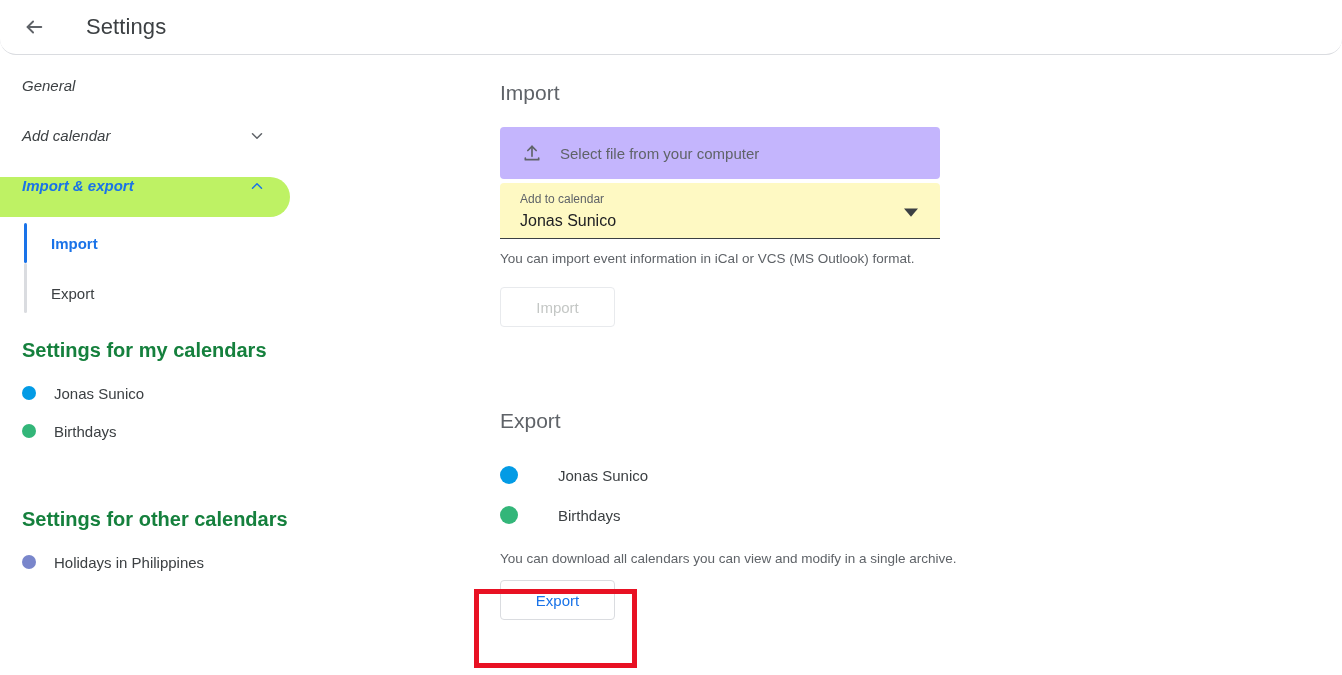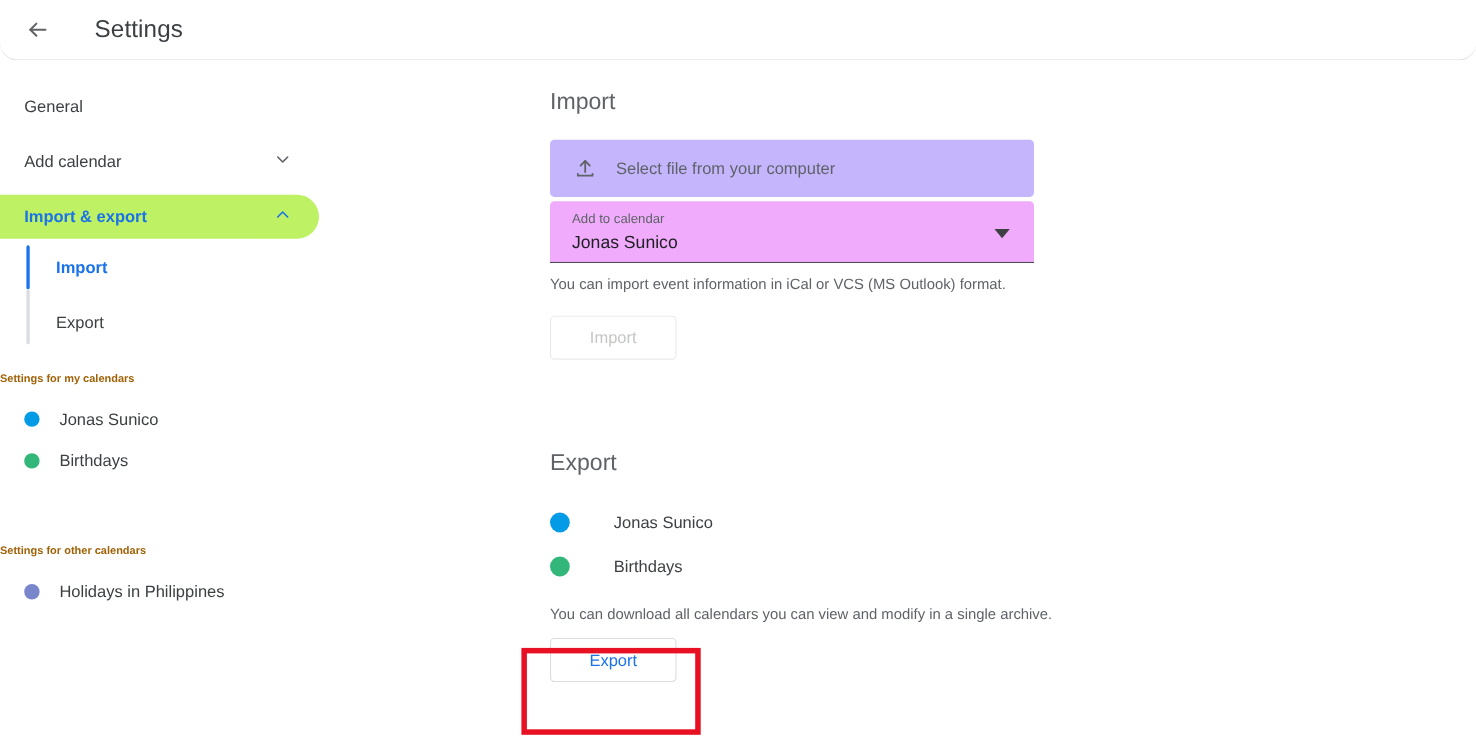--- a/index.html
+++ b/index.html
@@ -58,30 +58,31 @@
   
   #settings-sidebar {
     width: 500px;
     flex: 0 0 500px;
     padding-top: 22px;
     box-sizing: border-box;
   }
   .nav-row {
     height: 40px;
     display: flex;
-    align-items: center;
+    align-items: flex-start;
     padding: 0 24px 0 22px;
     box-sizing: border-box;
     width: 290px;
     border-top-right-radius: 20px;
     border-bottom-right-radius: 20px;
     cursor: pointer;
     font-size: 15px;
     color: #3c4043;
     justify-content: space-between;
+    font-style: italic;
   }
   .nav-row .nav-label { white-space: nowrap; }
   .nav-row.active {
     background: #bef264;
     color: #1a73e8;
     font-weight: 700;
   }
   .nav-row.active svg { stroke: #1a73e8; }
   #nav-general { margin-bottom: 10px; }
   #nav-add-calendar { margin-bottom: 10px; }
@@ -106,23 +107,24 @@
     align-items: center;
     padding-left: 27px;
     font-size: 15px;
     color: #3c4043;
     cursor: pointer;
   }
   .subnav-row:last-child { margin-top: 10px; }
   .subnav-row.active { color: #1a73e8; font-weight: 700; }
 
   .sidebar-section-title {
-    font-size: 10px;
+    font-size: 20px;
     font-weight: 700;
-    color: #a16207;
+    color: #15803d;
+    padding-left: 22px;
     margin-top: 26px;
     margin-bottom: 12px;
   }
   #other-calendars-title { margin-top: 58px; }
   .calendar-row {
     height: 38px;
     display: flex;
     align-items: center;
     padding-left: 22px;
     font-size: 15px;
@@ -164,21 +166,21 @@
     cursor: pointer;
     font-size: 15px;
     color: #5f6368;
     font-family: "Liberation Sans", sans-serif;
   }
   #upload-icon { margin-right: 18px; display:flex; }
 
   #add-to-calendar-field {
     width: 440px;
     height: 56px;
-    background: #f0abfc;
+    background: #fef9c3;
     border-bottom: 1px solid #3c4043;
     border-top-left-radius: 4px;
     border-top-right-radius: 4px;
     box-sizing: border-box;
     position: relative;
     margin-top: 4px;
     cursor: pointer;
     padding: 8px 0 0 20px;
   }
   #add-to-calendar-label {

